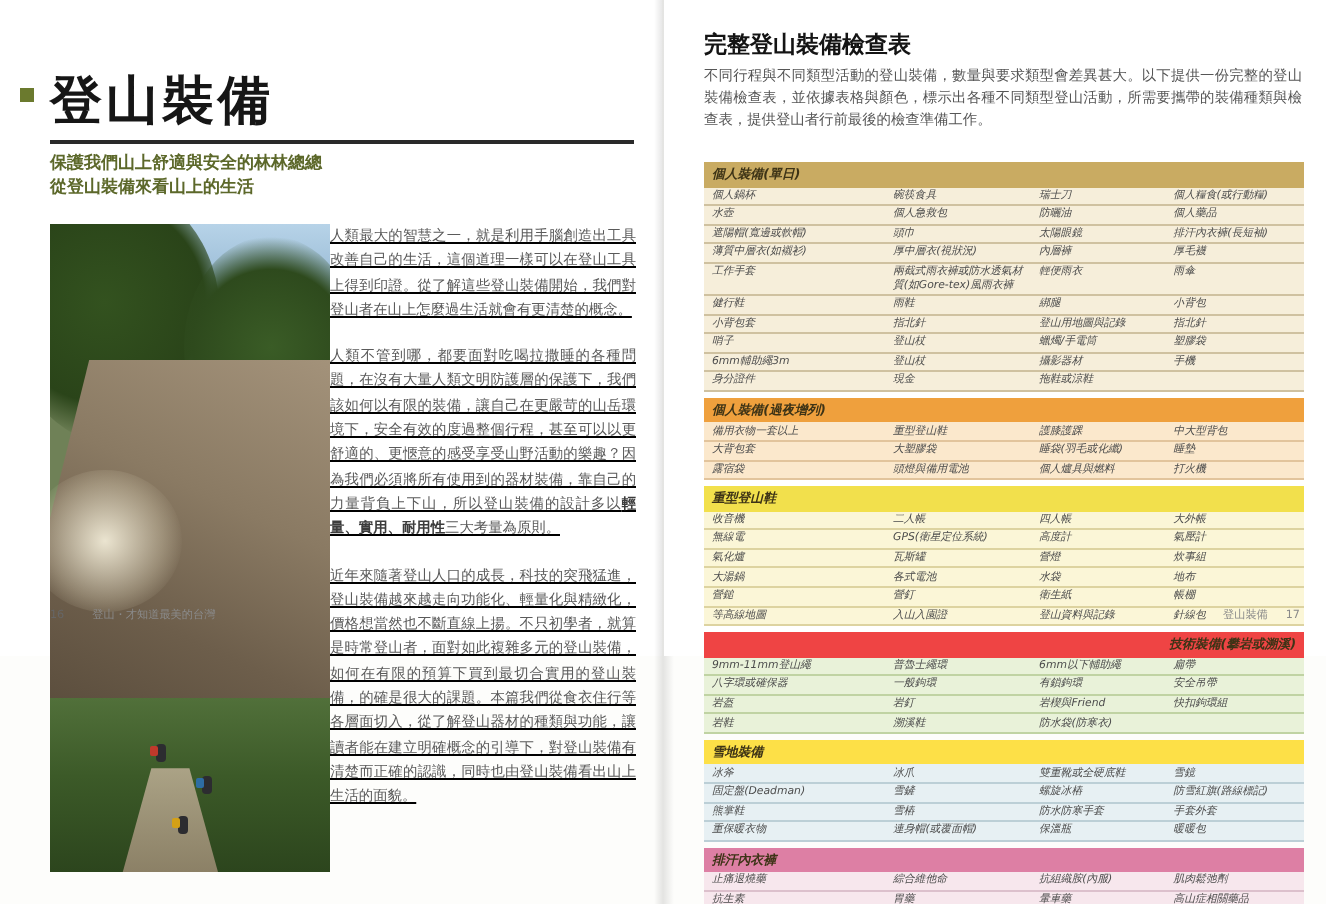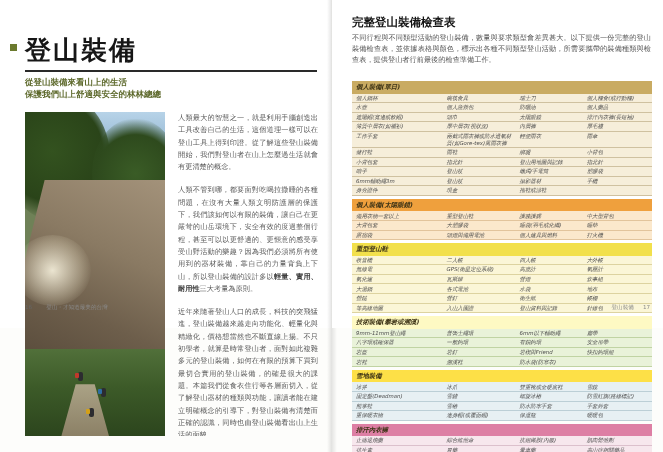--- a/index.html
+++ b/index.html
@@ -10,21 +10,21 @@
   .page-right{left:332px;width:331px;}
   .gutter{position:absolute;top:0;left:327px;width:10px;height:452px;
           background:linear-gradient(90deg,rgba(0,0,0,0) 0%,rgba(0,0,0,.10) 45%,rgba(0,0,0,0) 100%);}
   
   .chapter-tab{position:absolute;left:10px;top:44px;width:7px;height:7px;background:#6b7a2e;}
   .title{margin:0;position:absolute;left:25px;top:33px;font-size:26px;font-weight:bold;
          letter-spacing:2px;color:#161616;}
   .rule{position:absolute;left:25px;top:70px;width:292px;height:1.5px;background:#2a2a2a;}
   .subtitle{position:absolute;left:25px;top:77px;font-size:8.5px;font-weight:bold;
             color:#5c682a;line-height:11.5px;}
-  .content-cols{position:absolute;left:25px;top:112px;width:293px;height:324px;display:flex;gap:13px;}
+  .content-cols{position:absolute;left:25px;top:112px;width:293px;height:324px;display:flex;gap:0;text-decoration:underline;}
   .photo{position:relative;width:140px;height:324px;overflow:hidden;background:#6f8157;flex:none;}
   .ph-sky{position:absolute;top:0;left:0;right:0;height:22%;
           background:linear-gradient(180deg,#b7d3e8 0%,#86abc9 70%,#7b9dba 100%);}
   .ph-forest-l{position:absolute;top:-6%;left:-14%;width:75%;height:40%;border-radius:50%;
           background:radial-gradient(circle at 45% 45%,#33521f 0%,#2a4419 55%,rgba(42,68,25,0) 75%);}
   .ph-forest-r{position:absolute;top:2%;right:-10%;width:62%;height:34%;border-radius:50%;
           background:radial-gradient(circle at 50% 50%,#3a5c26 0%,#2e4a1d 55%,rgba(46,74,29,0) 78%);}
   .ph-cliff{position:absolute;top:21%;left:0;right:0;height:58%;
           background:linear-gradient(205deg,#a3927a 0%,#8a7a63 38%,#6d5e4b 68%,#574a3a 100%);
           clip-path:polygon(14% 0,100% 0,100% 100%,0 100%,0 42%);}
@@ -63,22 +63,22 @@
 </head>
 <body>
 
 <div class="spread">
 
   <div class="page page-left">
     <div class="chapter-tab"></div>
     <h1 class="title">登山裝備</h1>
     <div class="rule"></div>
     <div class="subtitle">
+      <div>保護我們山上舒適與安全的林林總總</div>
       <div>從登山裝備來看山上的生活</div>
-      <div>保護我們山上舒適與安全的林林總總</div>
     </div>
 
     <div class="content-cols">
       <div class="photo">
         <div class="ph-sky"></div>
         <div class="ph-forest-l"></div>
         <div class="ph-forest-r"></div>
         <div class="ph-cliff"></div>
         <div class="ph-flare"></div>
         <div class="ph-scrub"></div>
@@ -172,21 +172,21 @@
             </div>
             <div class="row" style="border-color: rgb(207, 193, 160);">
               <div class="cell">身分證件</div>
               <div class="cell">現金</div>
               <div class="cell">拖鞋或涼鞋</div>
               <div class="cell"></div>
             </div>
           </div>
         </div>
         <div class="section">
-          <div class="sec-header" style="background: rgb(239, 160, 61);">個人裝備(太陽眼鏡)</div>
+          <div class="sec-header" style="background: rgb(239, 160, 61);">個人裝備(過夜增列)</div>
           <div class="sec-body" style="background: rgb(251, 232, 204);">
             <div class="row" style="border-color: rgb(226, 196, 156);">
               <div class="cell">備用衣物一套以上</div>
               <div class="cell">重型登山鞋</div>
               <div class="cell">護膝護踝</div>
               <div class="cell">中大型背包</div>
             </div>
             <div class="row" style="border-color: rgb(226, 196, 156);">
               <div class="cell">大背包套</div>
               <div class="cell">大塑膠袋</div>
@@ -236,21 +236,21 @@
             </div>
             <div class="row" style="border-color: rgb(221, 211, 160);">
               <div class="cell">等高線地圖</div>
               <div class="cell">入山入園證</div>
               <div class="cell">登山資料與記錄</div>
               <div class="cell">針線包</div>
             </div>
           </div>
         </div>
         <div class="section">
-          <div class="sec-header" style="background: #fef9c3;">技術裝備(攀岩或溯溪)</div>
+          <div class="sec-header" style="background: #ef4444; text-align: right;">技術裝備(攀岩或溯溪)</div>
           <div class="sec-body" style="background: rgb(233, 242, 217);">
             <div class="row" style="border-color: rgb(192, 211, 163);">
               <div class="cell">9mm-11mm登山繩</div>
               <div class="cell">普魯士繩環</div>
               <div class="cell">6mm以下輔助繩</div>
               <div class="cell">扁帶</div>
             </div>
             <div class="row" style="border-color: rgb(192, 211, 163);">
               <div class="cell">八字環或確保器</div>
               <div class="cell">一般鉤環</div>

